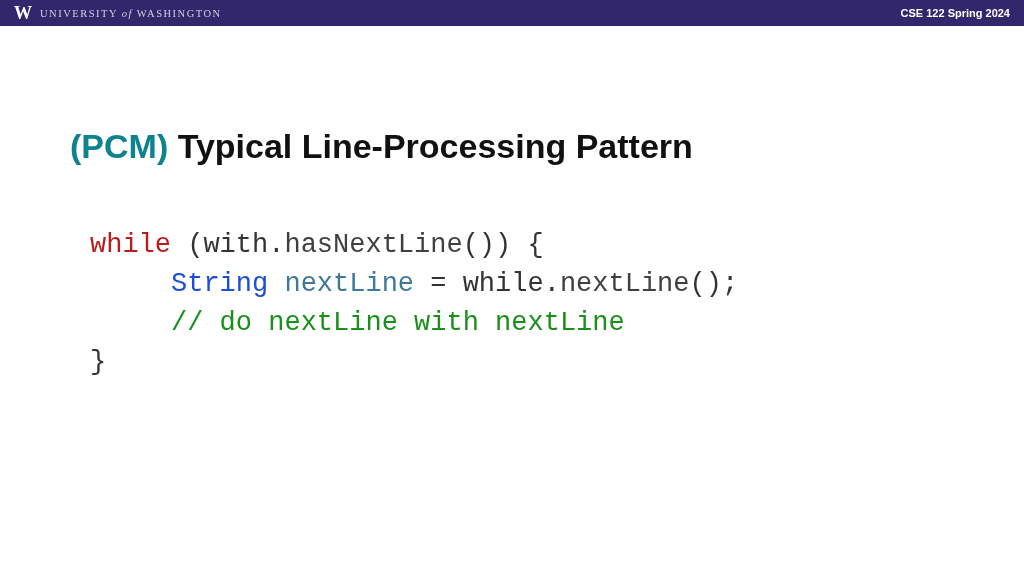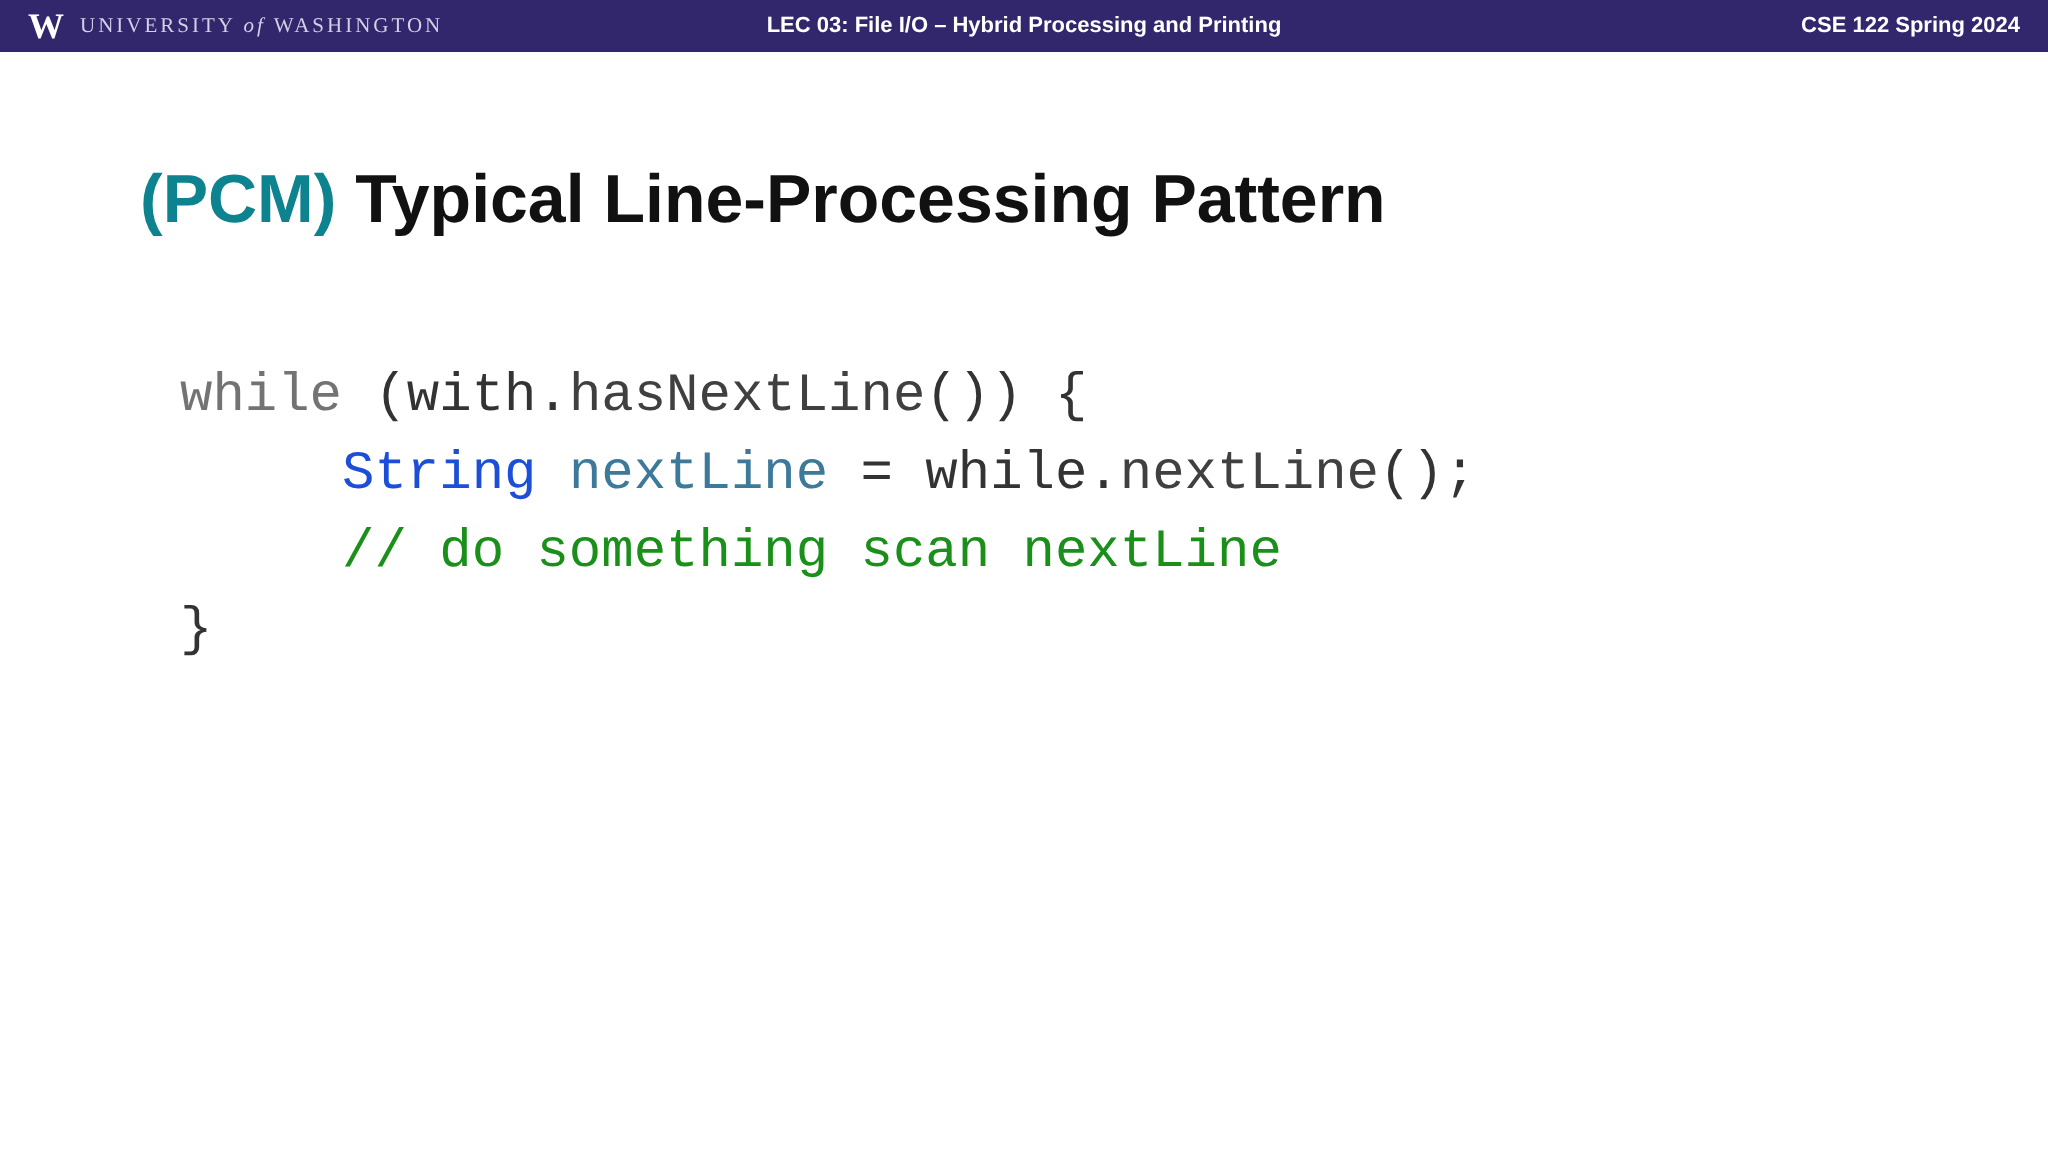--- a/index.html
+++ b/index.html
@@ -52,58 +52,58 @@
     font-size: 11px;
     pointer-events: none;
   }
   .topbar .right {
     font-weight: 600;
     font-size: 11px;
     margin-left: 28px;
   }
   .content {
     padding: 55px 70px 0 70px;
+    margin-top: 46px;
   }
   .title {
     font-size: 34px;
     font-weight: 800;
     color: #111;
     margin-bottom: 60px;
   }
   .title .prefix {
     color: #0e8390;
   }
   .code {
     font-family: Consolas, "Courier New", monospace;
     font-size: 27px;
     line-height: 1.45;
     white-space: pre;
     padding-left: 20px;
     color: #333;
   }
-  .kw   { color: #737373; }   
+  .kw   { color: #b91c1c; }   
   .type { color: #1d4ed8; }   
   .meth { color: #404040; }   
   .var  { color: #3d7a99; }   
   .cmt  { color: #1a8f1a; }   
 </style>
 </head>
 <body>
 
 <div class="topbar">
   <div class="left">
     <span class="w-logo">W</span>
     <span class="uw-text">UNIVERSITY <span class="of">of</span> WASHINGTON</span>
   </div>
-  <div class="center">LEC 03: File I/O – Hybrid Processing and Printing</div>
   <div class="right">CSE 122 Spring 2024</div>
 </div>
 
 <div class="content">
   <div class="title">
     <span class="prefix">(PCM)</span><span> Typical Line-Processing Pattern</span>
   </div>
 
   <div class="code"><span class="kw">while</span><span> (with.</span><span class="meth">hasNextLine</span><span>()) {</span>
 <span>     </span><span class="type">String</span><span> </span><span class="var">nextLine</span><span> = while.</span><span class="meth">nextLine</span><span>();</span>
-<span>     </span><span class="cmt">// do something scan nextLine</span>
+<span>     </span><span class="cmt">// do nextLine with nextLine</span>
 <span>}</span></div>
 </div>
 
 </body></html>

